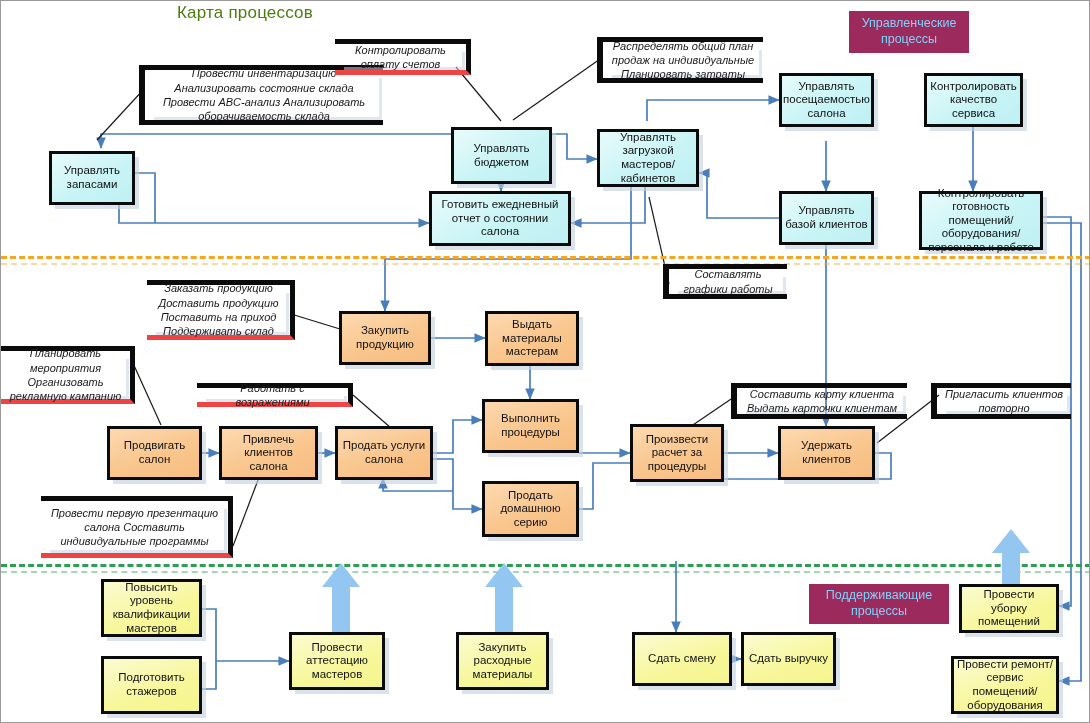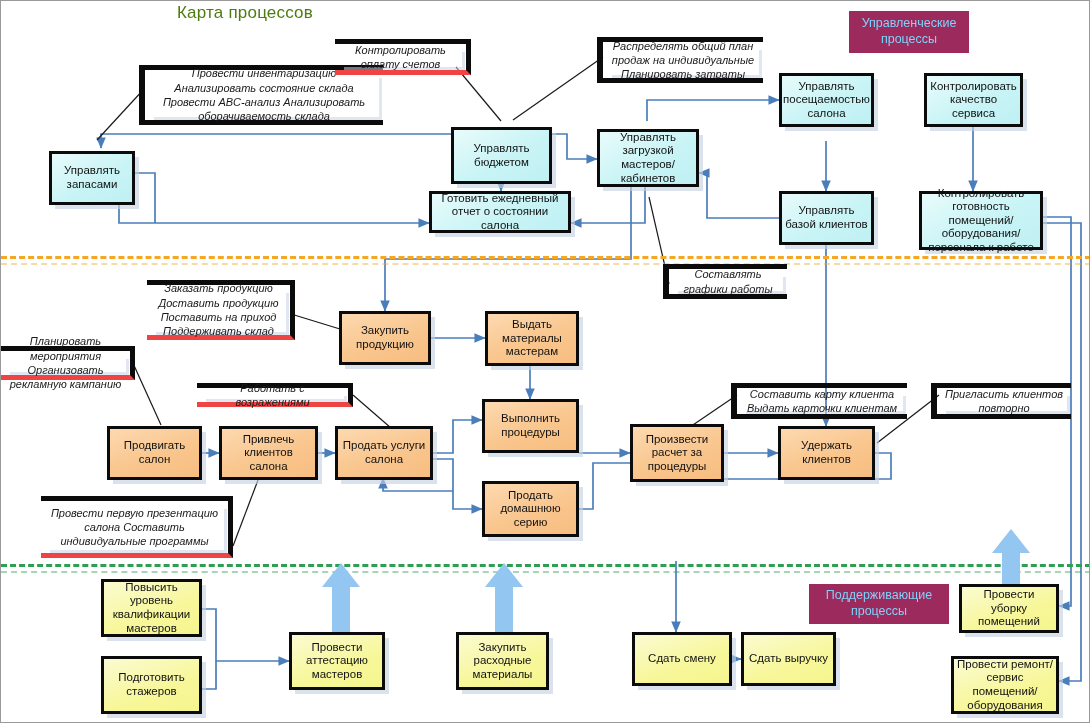--- a/index.html
+++ b/index.html
@@ -174,21 +174,21 @@
     <path d="M20,0 L39,24 L29,24 L29,62 L11,62 L11,24 L1,24 z" fill="#93c6f0"></path>
   </svg>
 
   <div id="title">Карта процессов</div>
 
   <div class="band-label" style="left:848px;top:10px;width:120px;height:42px;">Управленческие процессы</div>
   <div class="band-label" style="left:808px;top:583px;width:140px;height:40px;">Поддерживающие процессы</div>
 
   <div class="node cyan" style="left:48px;top:150px;width:86px;height:54px;">Управлять запасами</div>
   <div class="node cyan" style="left:450px;top:106px;width:101px;height:57px;margin-top:20px;">Управлять бюджетом</div>
-  <div class="node cyan" style="left:428px;top:190px;width:142px;height:42px;">Готовить ежедневный отчет о состоянии салона</div>
+  <div class="node cyan" style="left:428px;top:190px;width:142px;height:55px;">Готовить ежедневный отчет о состоянии салона</div>
   <div class="node cyan" style="left:596px;top:128px;width:102px;height:58px;">Управлять загрузкой мастеров/ кабинетов</div>
   <div class="node cyan" style="left:778px;top:72px;width:95px;height:54px;">Управлять посещаемостью салона</div>
   <div class="node cyan" style="left:778px;top:190px;width:95px;height:54px;">Управлять базой клиентов</div>
   <div class="node cyan" style="left:923px;top:72px;width:99px;height:54px;">Контролировать качество сервиса</div>
   <div class="node cyan" style="left:918px;top:190px;width:124px;height:59px;">Контролировать готовность помещений/ оборудования/ персонала к работе</div>
 
   <div class="node orange" style="left:338px;top:310px;width:92px;height:54px;">Закупить продукцию</div>
   <div class="node orange" style="left:484px;top:310px;width:94px;height:55px;">Выдать материалы мастерам</div>
   <div class="node orange" style="left:481px;top:398px;width:97px;height:54px;">Выполнить процедуры</div>
   <div class="node orange" style="left:481px;top:480px;width:97px;height:56px;">Продать домашнюю серию</div>
@@ -220,21 +220,21 @@
   </div>
 
   <div class="callout left" style="left:662px;top:263px;width:124px;height:35px;">
     <div class="ctext">Составлять графики работы</div>
   </div>
 
   <div class="callout right" style="left:146px;top:279px;width:148px;height:60px;">
     <div class="ctext">Заказать продукцию Доставить продукцию Поставить на приход Поддерживать склад</div>
   </div>
 
-  <div class="callout right" style="left:0px;top:345px;width:134px;height:34px;">
+  <div class="callout right" style="left:0px;top:345px;width:134px;height:58px;">
     <div class="ctext">Планировать мероприятия Организовать рекламную кампанию</div>
   </div>
 
   <div class="callout right" style="left:196px;top:382px;width:156px;height:24px;">
     <div class="ctext">Работать с возражениями</div>
   </div>
 
   <div class="callout right" style="left:40px;top:495px;width:192px;height:62px;align-items:center;">
     <div class="ctext">Провести первую презентацию салона Составить индивидуальные программы</div>
   </div>

